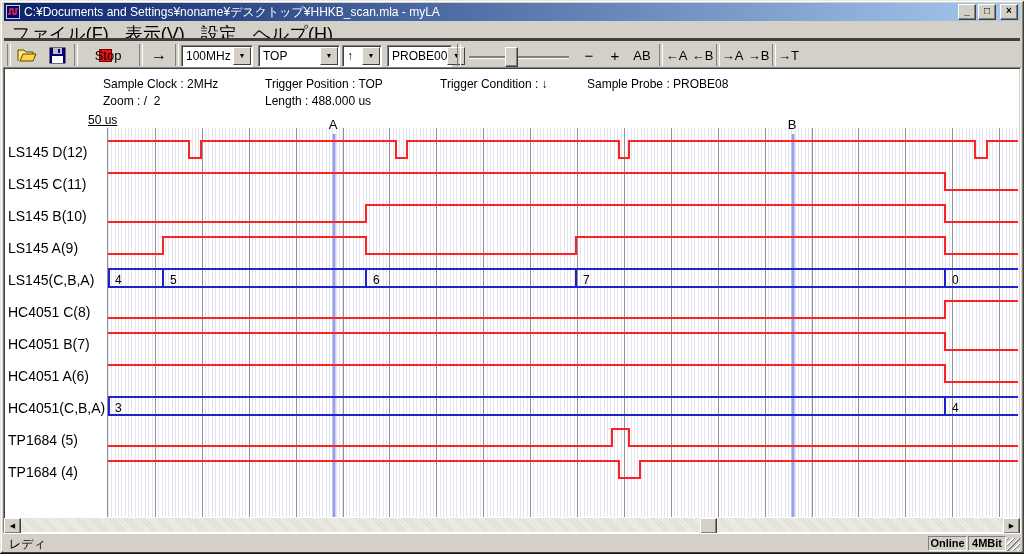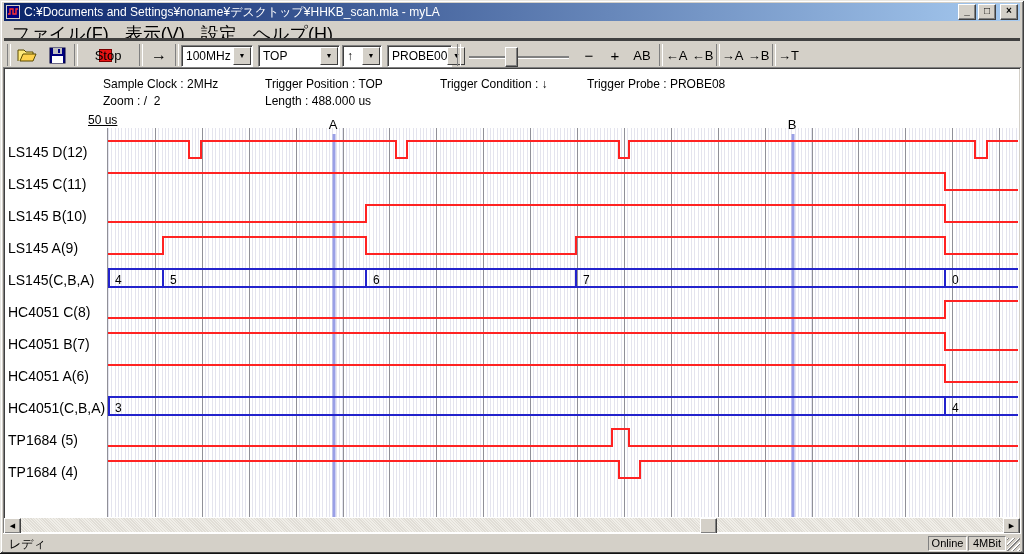--- a/index.html
+++ b/index.html
@@ -61,21 +61,21 @@
   .sb-btn{width:15px;height:14px;background:#d4d0c8;border:1px solid;border-color:#fff #404040 #404040 #fff;
           box-shadow:inset -1px -1px 0 #808080;font-size:7px;text-align:center;line-height:13px;}
   .sb-thumb{left:696px;width:15px;height:14px;background:#d4d0c8;border:1px solid;
             border-color:#fff #404040 #404040 #fff;box-shadow:inset -1px -1px 0 #808080;}
   
   .statusbar{position:absolute;left:3px;top:533px;width:1018px;height:18px;background:#d4d0c8;
              border-top:1px solid #fff;font-size:12px;}
   .statusbar > *{position:absolute;}
   .status-ready{left:6px;top:2px;}
   .status-panel{top:2px;height:13px;border:1px solid;border-color:#808080 #fff #fff #808080;
-                font-size:11px;line-height:13px;text-align:center;}
+                font-size:11px;line-height:13px;text-align:center;font-weight:bold;}
   .resize-grip{right:1px;bottom:1px;width:13px;height:13px;
       background-image:repeating-linear-gradient(135deg,#fff 0 1px,#808080 1px 2px,transparent 2px 4px);}
 </style>
 </head>
 <body>
 
 <div class="screen">
   <div class="window">
 
     <div class="titlebar">
@@ -168,21 +168,21 @@
 
       <div class="tb-sep" style="left:768px"></div>
 
       <div class="tb-btn" style="left:772px;width:25px">→T</div>
     </div>
 
     <div class="client" id="client">
       <div class="info-text" style="left:100px;top:10px">Sample Clock : 2MHz</div>
       <div class="info-text" style="left:262px;top:10px">Trigger Position : TOP</div>
       <div class="info-text" style="left:437px;top:10px">Trigger Condition : ↓</div>
-      <div class="info-text" style="left:584px;top:10px">Trigger Probe : PROBE08</div>
+      <div class="info-text" style="left:584px;top:10px">Sample Probe : PROBE08</div>
       <div class="info-text" style="left:100px;top:27px">Zoom : /  2</div>
       <div class="info-text" style="left:262px;top:27px">Length : 488.000 us</div>
 
       <div class="scale-label" style="left:85px;top:46px">50 us</div>
 
       <div id="channel-labels" style="left:0;top:0;width:104px;height:450px;">
           <div class="ch-label" style="position: absolute; top: 77px;">LS145 D(12)</div>
           <div class="ch-label" style="position: absolute; top: 109px;">LS145 C(11)</div>
           <div class="ch-label" style="position: absolute; top: 141px;">LS145 B(10)</div>
           <div class="ch-label" style="position: absolute; top: 173px;">LS145 A(9)</div>

